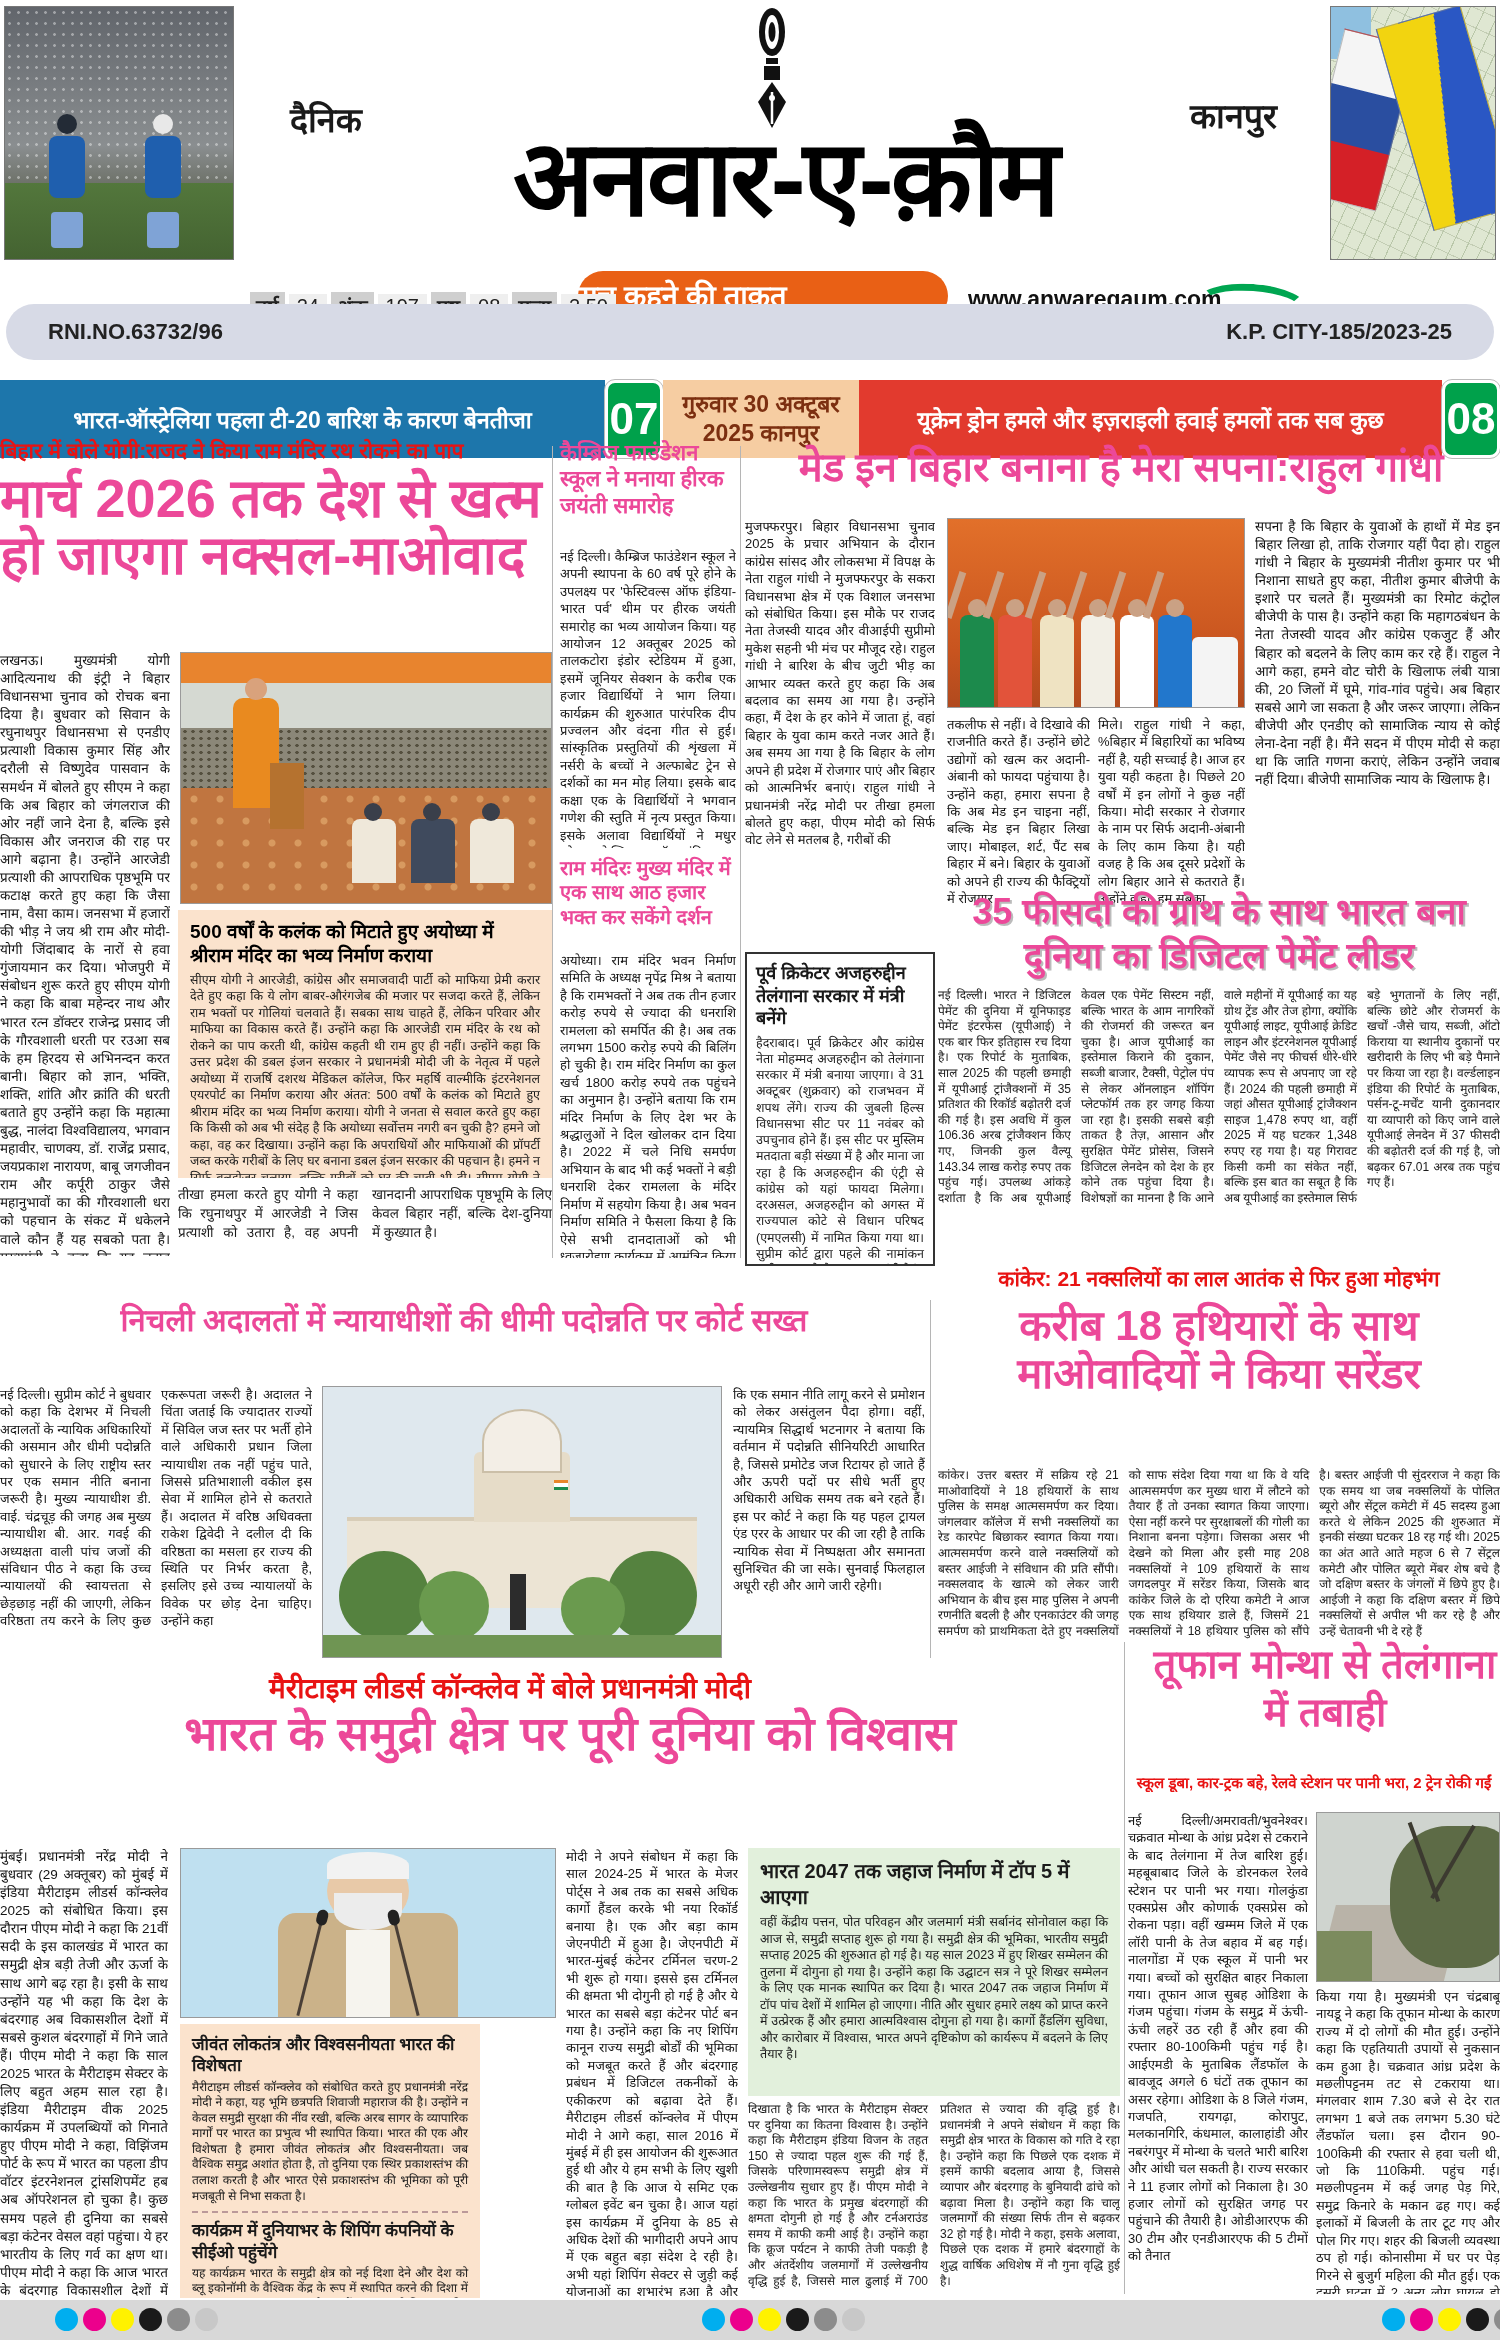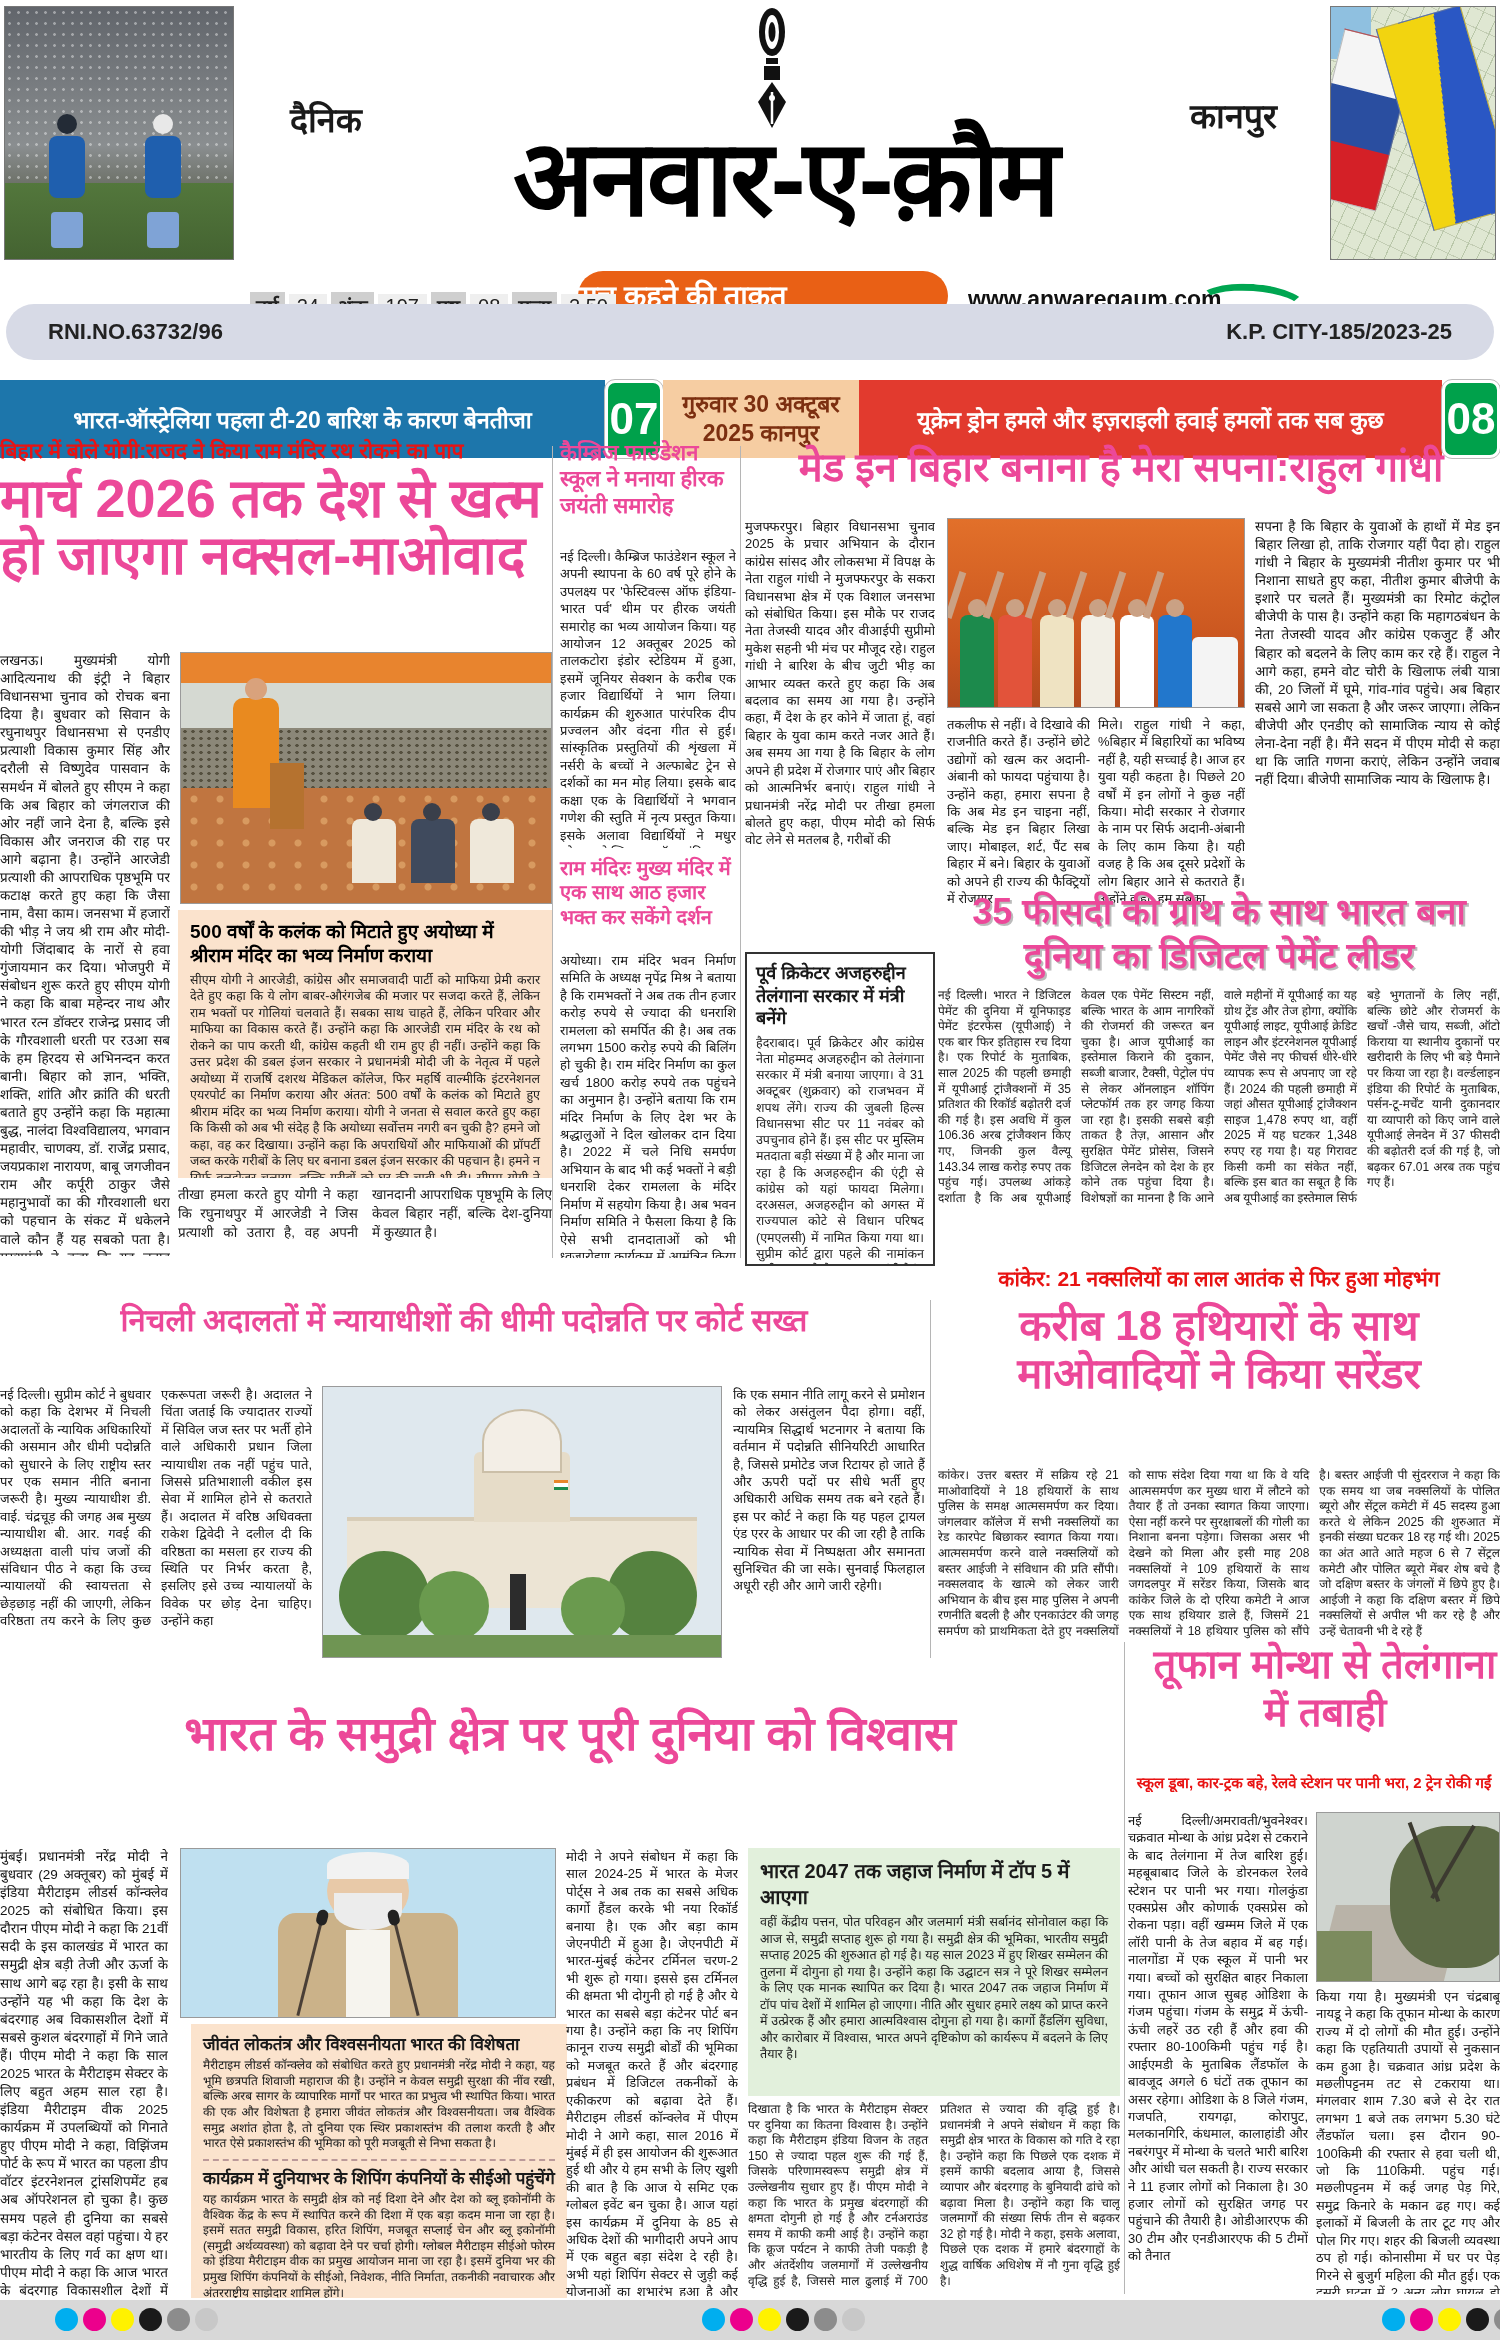--- a/index.html
+++ b/index.html
@@ -116,21 +116,21 @@
   #mar-col1{left:0;top:1848px;width:168px;height:448px;font-size:13.5px;}
   #ph-modi{left:180px;top:1848px;width:376px;height:170px;}
   .md-bg{position:absolute;inset:0;background:#bfe0f0;}
   .md-body{position:absolute;left:26%;bottom:0;width:48%;height:62%;background:#cbb289;border-radius:18px 18px 0 0;}
   .md-shirt{position:absolute;left:44%;bottom:0;width:12%;height:52%;background:#f6f4ee;}
   .md-head{position:absolute;left:39%;top:4%;width:22%;height:42%;background:#e8c9a8;border-radius:50%;}
   .md-hair{position:absolute;left:39%;top:2%;width:22%;height:16%;background:#f2f2f2;border-radius:50% 50% 0 0;}
   .md-beard{position:absolute;left:41%;top:26%;width:18%;height:22%;background:#ececec;border-radius:0 0 50% 50%;}
   .md-mic{position:absolute;bottom:0;width:3px;height:58%;background:#4a3f36;}
   .md-mic:before{content:"";position:absolute;top:-12px;left:-4px;width:11px;height:16px;border-radius:6px;background:#222;}
-  #mar-peach{left:180px;top:2024px;width:376px;height:274px;background:#fbe3cd;padding:8px 12px;overflow:hidden;margin-left:11px;}
+  #mar-peach{left:180px;top:2024px;width:300px;height:274px;background:#fbe3cd;padding:8px 12px;overflow:hidden;}
   #mar-peach .bh{font-weight:800;font-size:17px;line-height:1.25;margin:2px 0 3px;}
   #mar-peach .bb{font-size:12px;line-height:1.3;text-align:justify;}
   #mar-peach .div{border-top:2px dashed #b99;margin:7px 0;}
   #mar-col2{left:566px;top:1848px;width:172px;height:448px;}
   #mar-green{left:748px;top:1848px;width:372px;height:248px;background:#e2f0dc;padding:10px 12px;overflow:hidden;}
   #mar-green .bh{font-weight:800;font-size:20px;line-height:1.3;margin-bottom:4px;}
   #mar-green .bb{font-size:12.5px;line-height:1.32;text-align:justify;}
   #mar-under{left:748px;top:2102px;width:372px;height:194px;column-count:2;column-gap:12px;font-size:12px;line-height:1.3;text-align:justify;overflow:hidden;}
   #storm-headline{left:1150px;top:1640px;width:350px;font-size:40px;line-height:1.2;text-align:center;}
   #storm-subhead{left:1128px;top:1772px;width:372px;font-weight:700;font-size:15px;text-align:center;white-space:nowrap;overflow:hidden;}
@@ -287,20 +287,21 @@
     <div class="sc-tree" style="left:4%;"></div>
       <div class="sc-tree" style="left:24%;width:70px;height:70px;background:#6a9a4e;"></div>
     <div class="sc-tree" style="right:6%;"></div>
       <div class="sc-tree" style="right:24%;width:64px;height:64px;background:#6a9a4e;"></div>
     <div class="sc-statue"></div>
       <div class="sc-grass"></div>
   </div>
   <div class="abs btxt" id="court-right">कि एक समान नीति लागू करने से प्रमोशन को लेकर असंतुलन पैदा होगा। वहीं, न्यायमित्र सिद्धार्थ भटनागर ने बताया कि वर्तमान में पदोन्नति सीनियरिटी आधारित है, जिससे प्रमोटेड जज रिटायर हो जाते हैं और ऊपरी पदों पर सीधे भर्ती हुए अधिकारी अधिक समय तक बने रहते हैं। इस पर कोर्ट ने कहा कि यह पहल ट्रायल एंड एरर के आधार पर की जा रही है ताकि न्यायिक सेवा में निष्पक्षता और समानता सुनिश्चित की जा सके। सुनवाई फिलहाल अधूरी रही और आगे जारी रहेगी।</div>
   <div class="vrule" style="left:930px;top:1300px;height:358px;"></div>
 
+  <div class="abs red" id="mar-kicker">मैरीटाइम लीडर्स कॉन्क्लेव में बोले प्रधानमंत्री मोदी</div>
   <div class="abs hl" id="mar-headline">भारत के समुद्री क्षेत्र पर पूरी दुनिया को विश्वास</div>
   <div class="abs btxt" id="mar-col1">मुंबई। प्रधानमंत्री नरेंद्र मोदी ने बुधवार (29 अक्तूबर) को मुंबई में इंडिया मैरीटाइम लीडर्स कॉन्क्लेव 2025 को संबोधित किया। इस दौरान पीएम मोदी ने कहा कि 21वीं सदी के इस कालखंड में भारत का समुद्री क्षेत्र बड़ी तेजी और ऊर्जा के साथ आगे बढ़ रहा है। इसी के साथ उन्होंने यह भी कहा कि देश के बंदरगाह अब विकासशील देशों में सबसे कुशल बंदरगाहों में गिने जाते हैं। पीएम मोदी ने कहा कि साल 2025 भारत के मैरीटाइम सेक्टर के लिए बहुत अहम साल रहा है। इंडिया मैरीटाइम वीक 2025 कार्यक्रम में उपलब्धियों को गिनाते हुए पीएम मोदी ने कहा, विझिंजम पोर्ट के रूप में भारत का पहला डीप वॉटर इंटरनेशनल ट्रांसशिपमेंट हब अब ऑपरेशनल हो चुका है। कुछ समय पहले ही दुनिया का सबसे बड़ा कंटेनर वेसल वहां पहुंचा। ये हर भारतीय के लिए गर्व का क्षण था। पीएम मोदी ने कहा कि आज भारत के बंदरगाह विकासशील देशों में सबसे कुशल बंदरगाहों में गिने जाते हैं। कई मायनों में वे विकसित देशों के बंदरगाहों से भी बेहतर प्रदर्शन कर रहे हैं। पीएम</div>
   <div class="ph" id="ph-modi">
     <div class="md-bg"></div>
       <div class="md-body"></div>
       <div class="md-shirt"></div>
     <div class="md-head"></div>
       <div class="md-hair"></div>
       <div class="md-beard"></div>
     <div class="md-mic" style="left:34%;transform:rotate(14deg);"></div>

